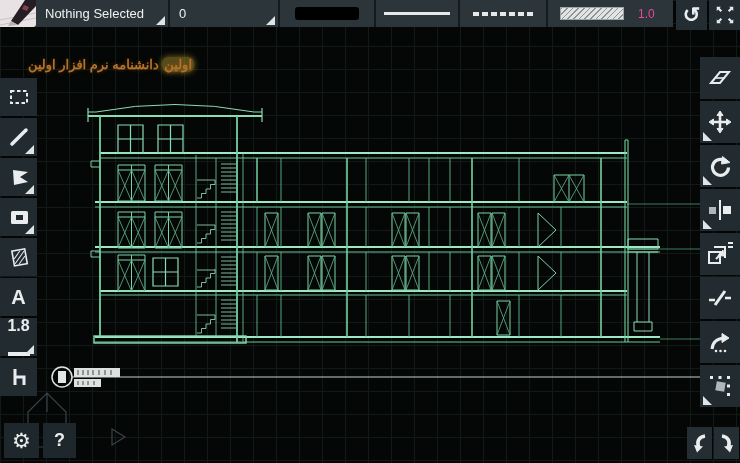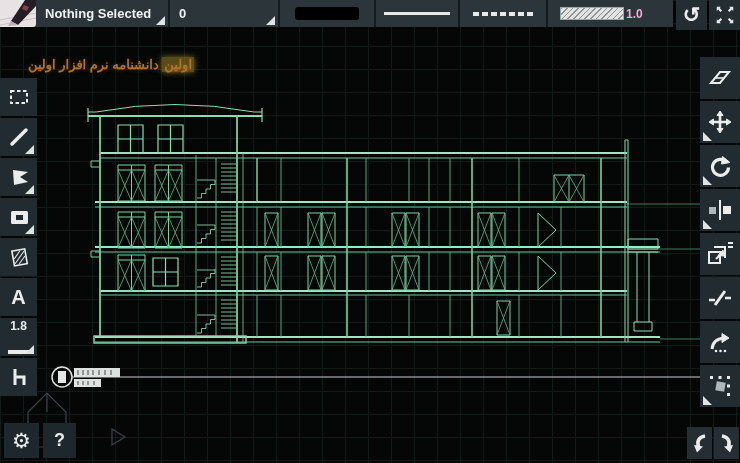--- a/index.html
+++ b/index.html
@@ -8,63 +8,63 @@
     background-color:#040706;
     background-image:linear-gradient(#121a17 1px,transparent 1px),
                      linear-gradient(90deg,#121a17 1px,transparent 1px);
     background-size:23px 23px;}
   svg{display:block;}
   
   .topbar{position:absolute;left:0;top:0;width:673px;height:27px;background:#2b353a;
     display:flex;align-items:stretch;z-index:30;}
   .appicon{width:36px;height:27px;flex:0 0 36px;overflow:hidden;border-radius:0 0 3px 0;}
   .tb-sec{position:relative;display:flex;align-items:center;box-sizing:border-box;
-    border-right:2px solid #141b1e;color:#eef2f2;font-size:13px;font-weight:bold;}
+    border-right:2px solid #141b1e;color:#eef2f2;font-size:13px;}
   .tb-sec .lbl{padding-left:9px;white-space:nowrap;}
   .tri-br{position:absolute;right:3px;bottom:2px;width:0;height:0;
     border-left:9px solid transparent;border-bottom:9px solid #dfe4e4;}
   .tri-bl{position:absolute;left:3px;bottom:2px;width:0;height:0;
     border-right:9px solid transparent;border-bottom:9px solid #dfe4e4;}
   .swatch{width:64px;height:13px;margin:0 auto;background:#000;border-radius:3px;}
   .linesample{width:66px;height:3px;margin:0 auto;background:#e8eaea;}
   .dashsample{width:60px;height:4px;margin:0 auto;
     background:repeating-linear-gradient(90deg,#e8eaea 0 6px,transparent 6px 9px);}
   .hatchsample{width:62px;height:11px;margin-left:12px;background:#e3e3e3;border:1px solid #9aa;
     background-image:repeating-linear-gradient(135deg,#8b9596 0 1px,transparent 1px 4px);}
-  .scaleval{margin-left:2px;font-size:12px;color:#f9a8d4;}
+  .scaleval{margin-left:14px;font-size:12px;color:#ec4899;}
   .tr-btn{position:absolute;top:0;width:31px;height:30px;background:#232d32;z-index:30;
     display:flex;align-items:center;justify-content:center;color:#e9edee;}
   .tr-btn.undo{left:676px;font-size:21px;font-weight:bold;}
   .tr-btn.fit{left:709px;}
   
   .ltools{position:absolute;left:0;top:78px;z-index:30;}
   .rtools{position:absolute;left:700px;top:57px;z-index:30;}
   .tool{position:relative;background:#222c30;display:flex;align-items:center;justify-content:center;
     margin-bottom:2px;color:#e9edee;}
   .ltools .tool{width:37px;height:38px;}
   .rtools .tool{width:40px;height:42px;}
   .tool svg{stroke:#e9edee;}
   .atext{font-size:20px;font-weight:bold;}
   .dimcell{display:flex;flex-direction:column;align-items:center;line-height:1;}
-  .dimcell .num{font-size:12px;font-weight:bold;margin-bottom:18px;}
+  .dimcell .num{font-size:16px;font-weight:bold;margin-bottom:18px;}
   .dimcell .bar{width:22px;height:4px;background:#e9edee;}
   .corner-btn{position:absolute;display:flex;align-items:center;justify-content:center;
     color:#e9edee;z-index:30;}
   .gear{left:4px;top:423px;width:35px;height:35px;background:#1e272b;font-size:21px;}
   .help{left:43px;top:423px;width:33px;height:35px;background:#1e272b;font-size:18px;font-weight:bold;}
   .br-undo{left:687px;top:427px;width:25px;height:32px;background:#242e33;}
   .br-redo{left:714px;top:427px;width:25px;height:32px;background:#242e33;}
   
   .wm-site{position:absolute;left:8px;top:31px;z-index:20;font-size:24px;font-weight:bold;
     letter-spacing:1px;color:#565b5b;
     text-shadow:0 2px 2px rgba(0,0,0,.85),0 -1px 0 rgba(255,255,255,.14);}
   .wm-fa{position:absolute;left:8px;top:57px;width:186px;z-index:20;direction:rtl;text-align:right;
     font-size:13px;font-weight:bold;color:#b5712a;text-shadow:0 0 5px rgba(200,120,30,.35);}
   .wm-fa .hl{background:rgba(190,160,50,.45);box-shadow:0 0 6px rgba(220,190,70,.55);
-    padding:0 2px;border-radius:0;}
+    padding:0 2px;border-radius:6px;}
   .canvas-svg{position:absolute;left:0;top:0;z-index:10;}
 </style>
 </head>
 <body>
 
 <div class="stage">
 
   <svg class="canvas-svg" width="740" height="463" viewBox="0 0 740 463">
     <defs>
 

